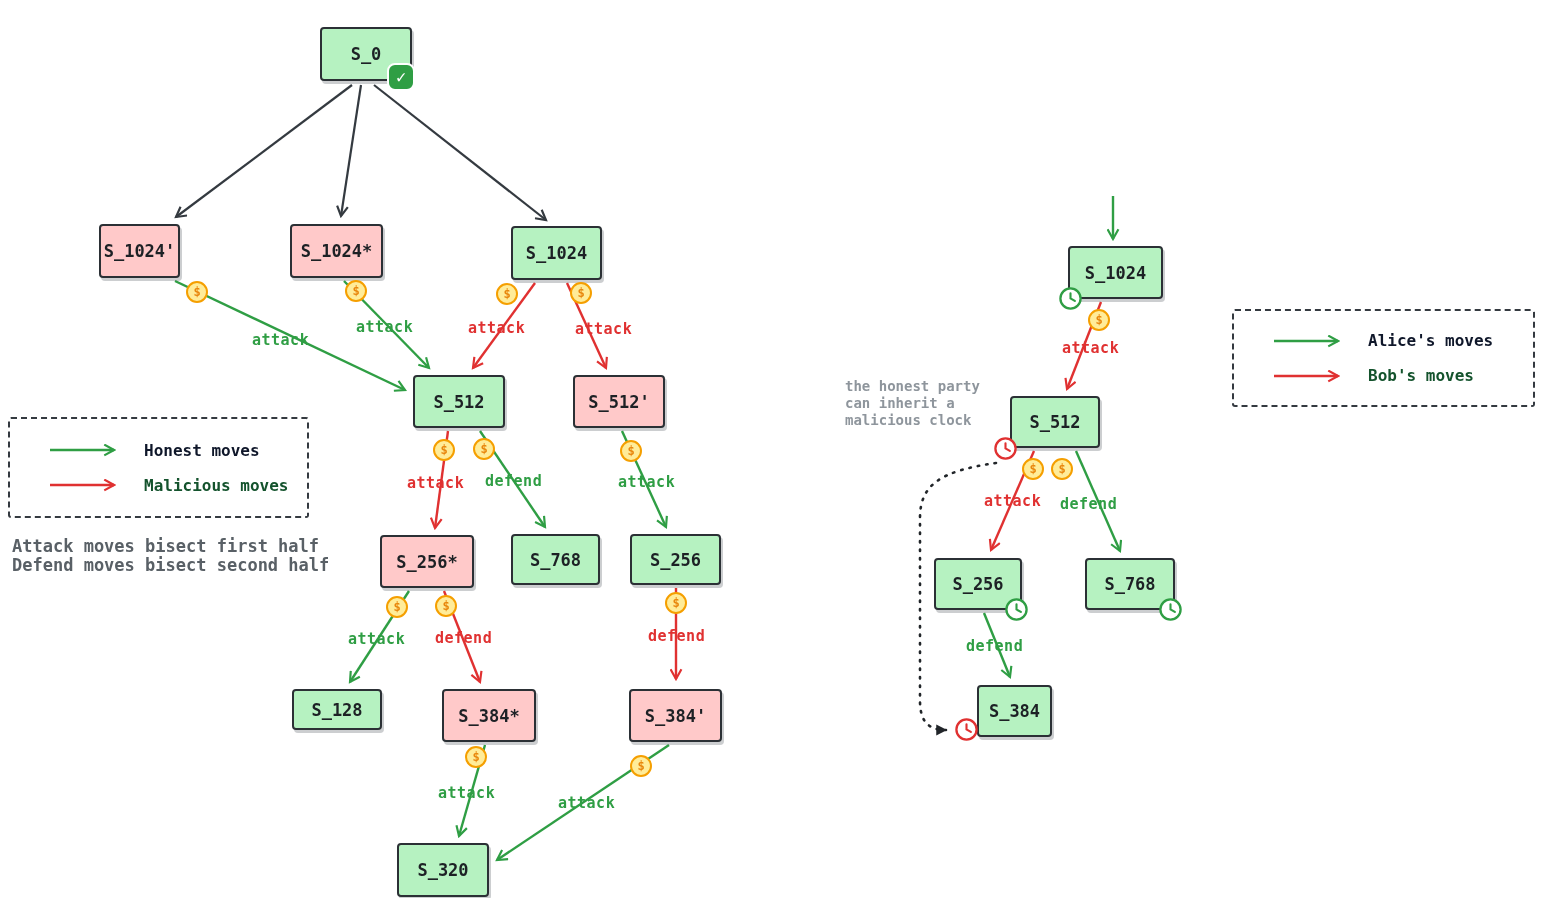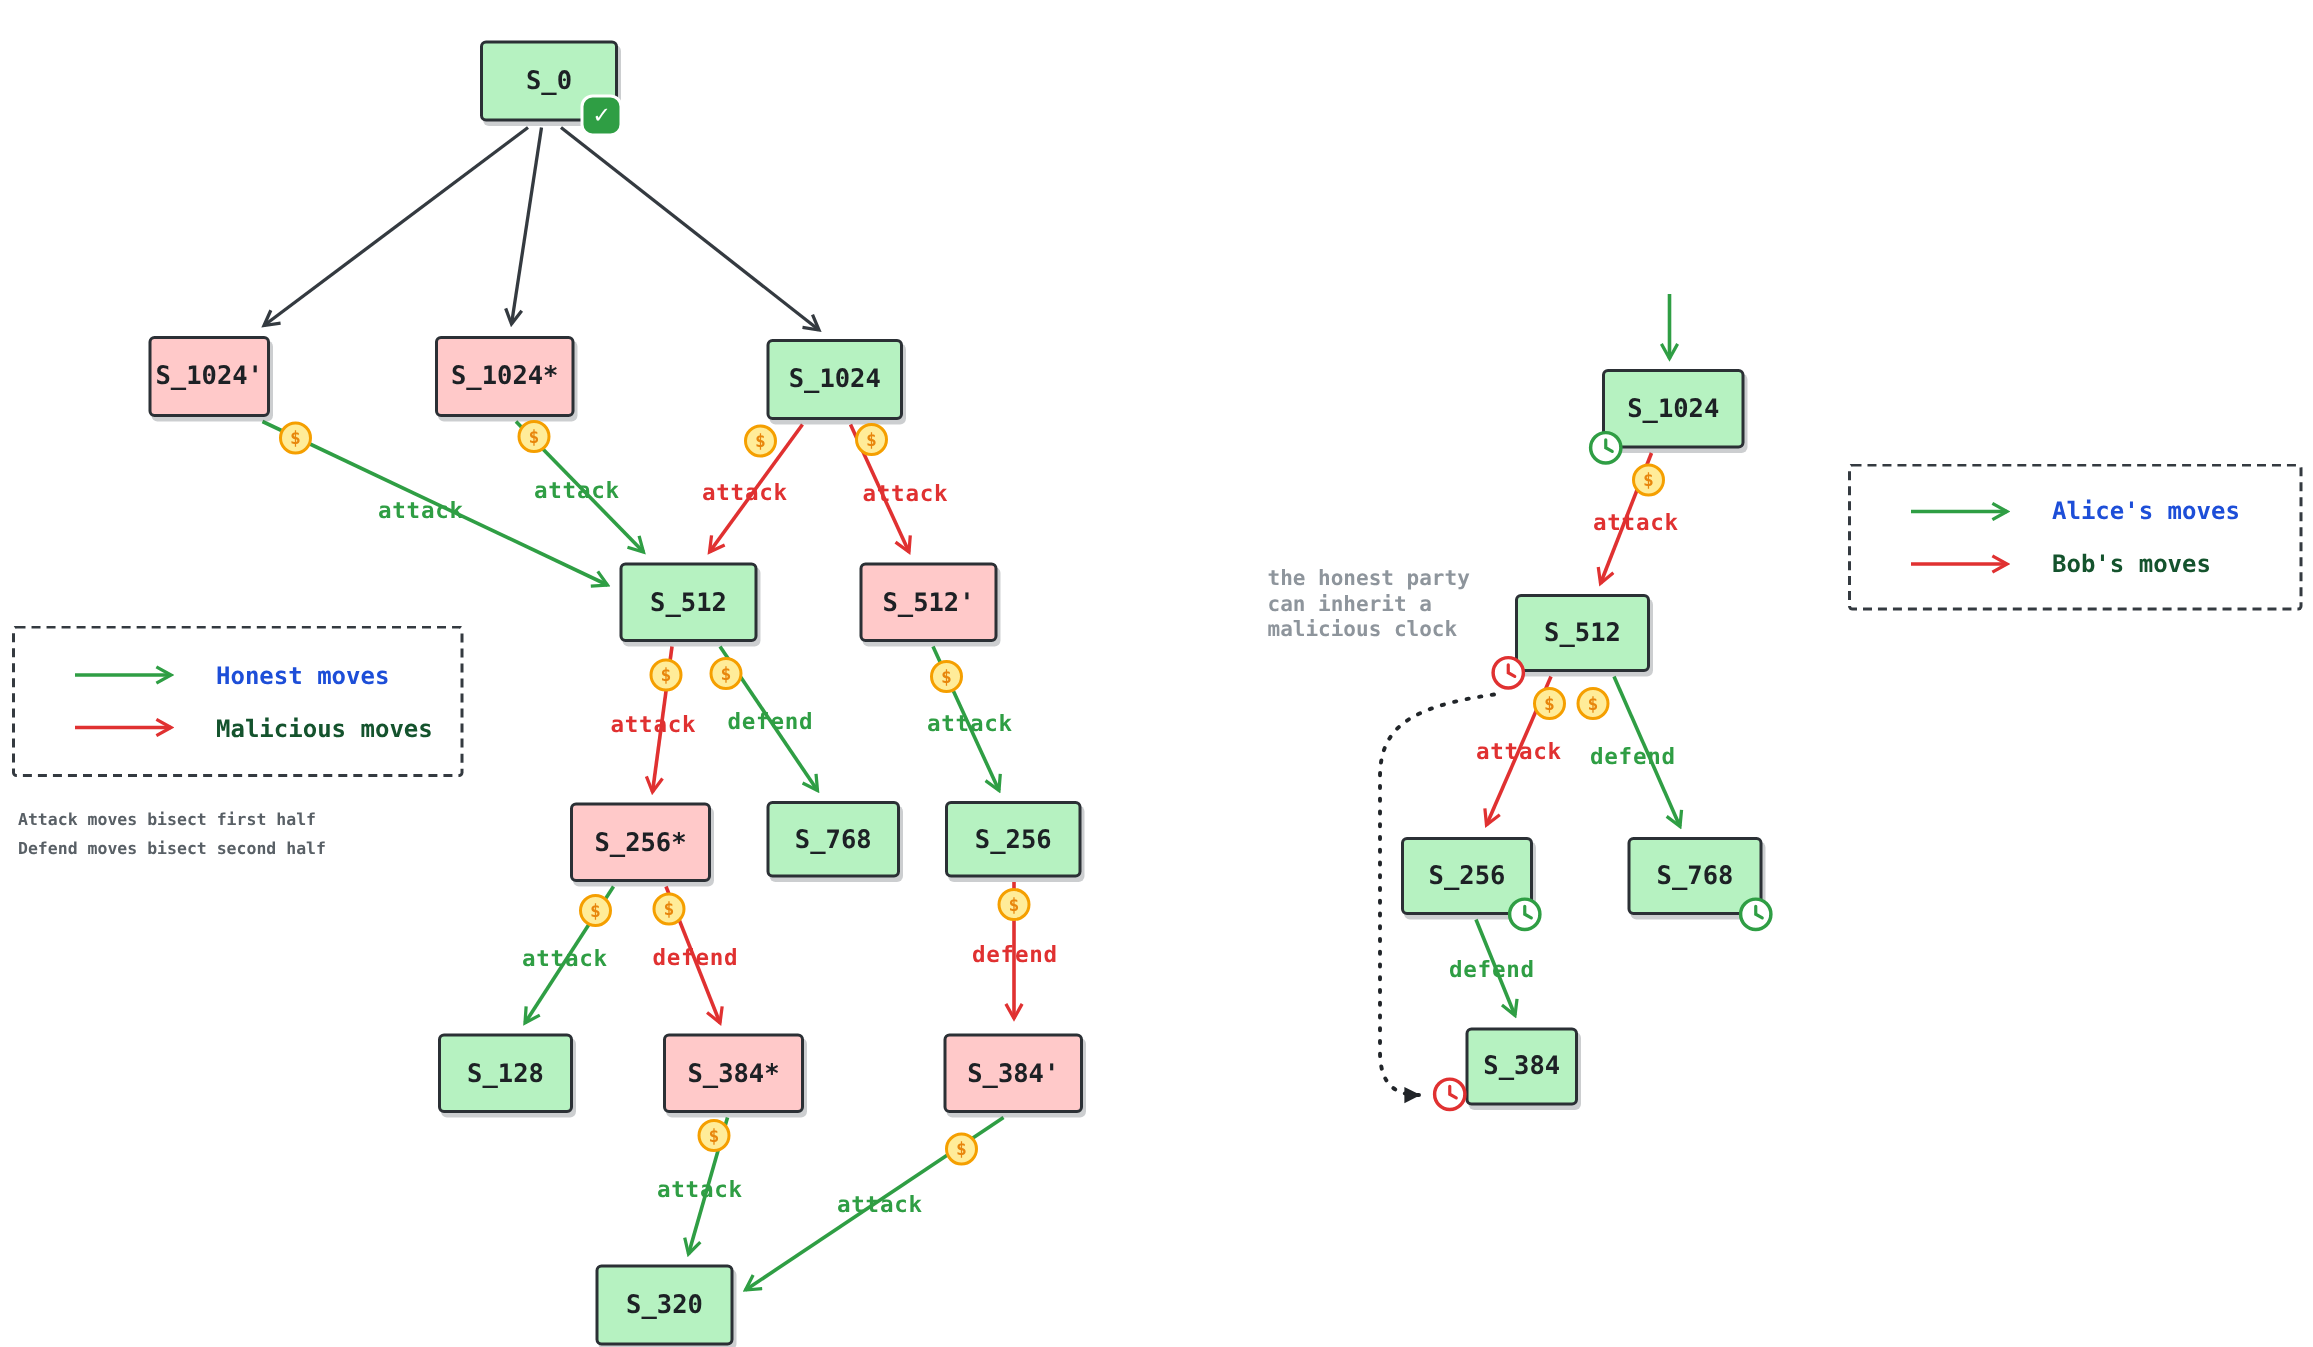--- a/index.html
+++ b/index.html
@@ -33,24 +33,24 @@
     display:flex; align-items:center; justify-content:center;
     font-size:17px; font-weight:bold; z-index:5;
   }
   .legend {
     position:absolute; border:2.5px dashed #343a40; border-radius:3px;
     display:flex; flex-direction:column; justify-content:center; gap:16px; padding-left:38px;
     background:transparent;
   }
   .legend-row { display:flex; align-items:center; gap:18px; }
   .legend-row .ltext { font-weight:bold; font-size:16px; }
-  .ltext.g { color:#1d4ed8; }
+  .ltext.g { color:#0f172a; }
   .ltext.r { color:#14532d; }
   .title { position:absolute; left:1003px; top:143px; font-weight:bold; font-size:25px; color:#495057; letter-spacing:1.5px; white-space:nowrap; }
-  .note { position:absolute; font-weight:bold; color:#596066; font-size:11px; line-height:19px; white-space:nowrap; }
+  .note { position:absolute; font-weight:bold; color:#596066; font-size:17px; line-height:19px; white-space:nowrap; }
   .note.light { color:#8e959c; font-size:14px; line-height:17px; }
 </style>
 </head>
 <body>
 
 <div class="canvas">
 
   <svg class="edges" width="1542" height="898">
     <defs>
       <marker id="ad" viewBox="0 0 12 12" refX="10" refY="6" markerWidth="13" markerHeight="13" orient="auto" markerUnits="userSpaceOnUse">
@@ -101,21 +101,21 @@
   <div class="node pink" style="left:290px;top:211px;width:93px;height:54px">S_1024*</div>
   <div class="node green" style="left:511px;top:213px;width:91px;height:54px">S_1024</div>
 
   <div class="node green" style="left:413px;top:362px;width:92px;height:53px">S_512</div>
   <div class="node pink" style="left:573px;top:362px;width:92px;height:53px">S_512'</div>
 
   <div class="node pink" style="left:380px;top:522px;width:94px;height:53px">S_256*</div>
   <div class="node green" style="left:511px;top:521px;width:89px;height:51px">S_768</div>
   <div class="node green" style="left:630px;top:521px;width:91px;height:51px">S_256</div>
 
-  <div class="node green" style="left:292px;top:676px;width:90px;height:53px">S_128</div>
+  <div class="node green" style="left:292px;top:676px;width:90px;height:41px">S_128</div>
   <div class="node pink" style="left:442px;top:676px;width:94px;height:53px">S_384*</div>
   <div class="node pink" style="left:629px;top:676px;width:93px;height:53px">S_384'</div>
 
   <div class="node green" style="left:397px;top:830px;width:92px;height:54px">S_320</div>
 
   <span class="elabel g" style="left:252px;top:318px">attack</span>
   <span class="elabel g" style="left:356px;top:305px">attack</span>
   <span class="elabel r" style="left:468px;top:306px">attack</span>
   <span class="elabel r" style="left:575px;top:307px">attack</span>
   <span class="elabel r" style="left:407px;top:461px">attack</span>

